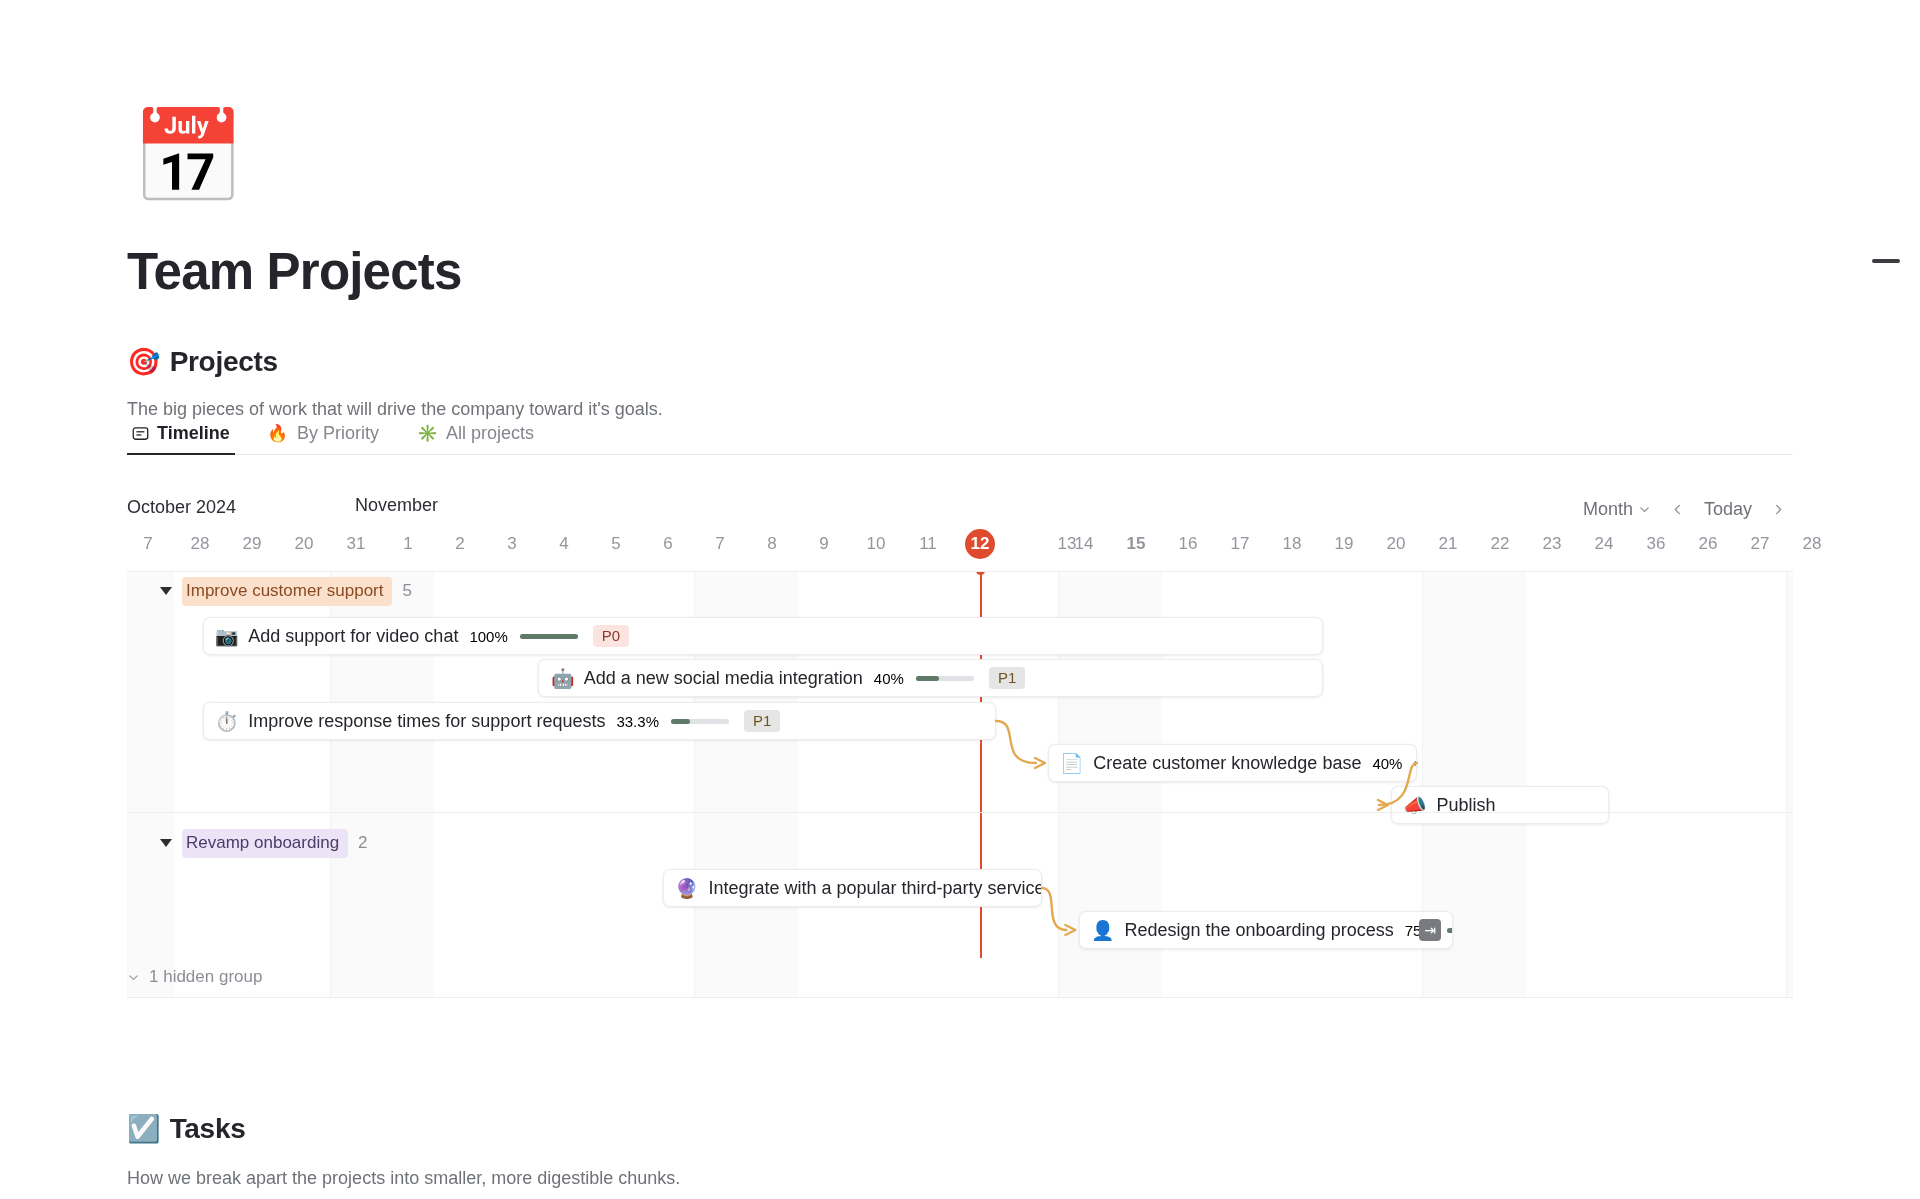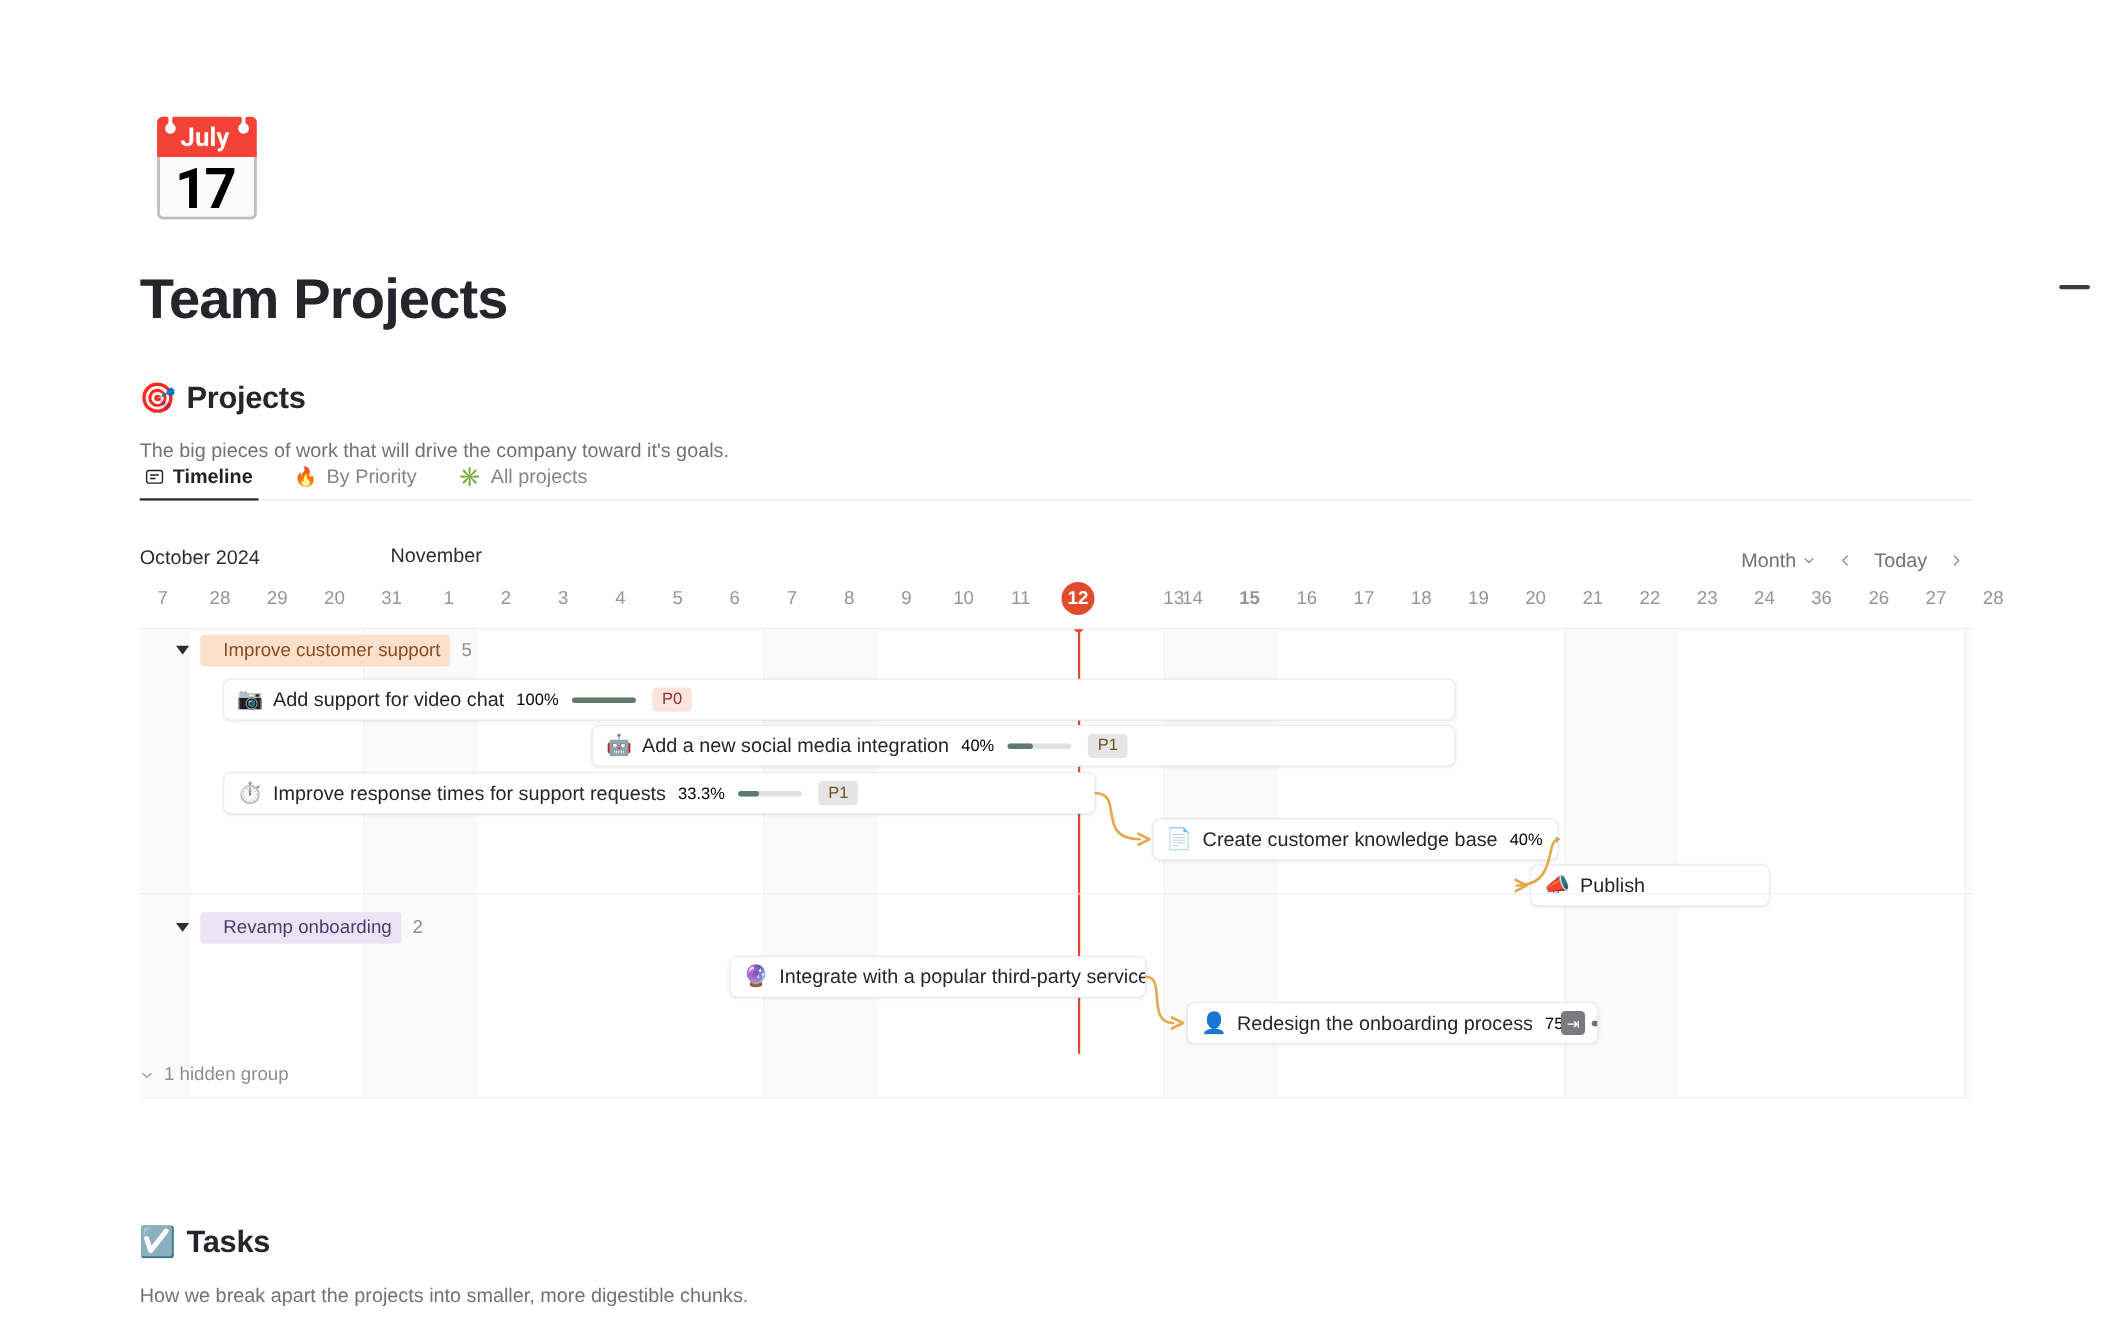--- a/index.html
+++ b/index.html
@@ -233,21 +233,21 @@
     height: 28px;
   }
   .caret-down {
     width: 0; height: 0;
     border-left: 6px solid transparent;
     border-right: 6px solid transparent;
     border-top: 8px solid #2b2d31;
     cursor: pointer;
   }
   .group-chip {
-    padding: 2px 9px 3px 21px;
+    padding: 2px 9px 3px 4px;
     border-radius: 4px;
     font-size: 17px;
     line-height: 24px;
   }
   .group-count {
     font-size: 17px;
     color: #8b8e94;
   }
 
   

